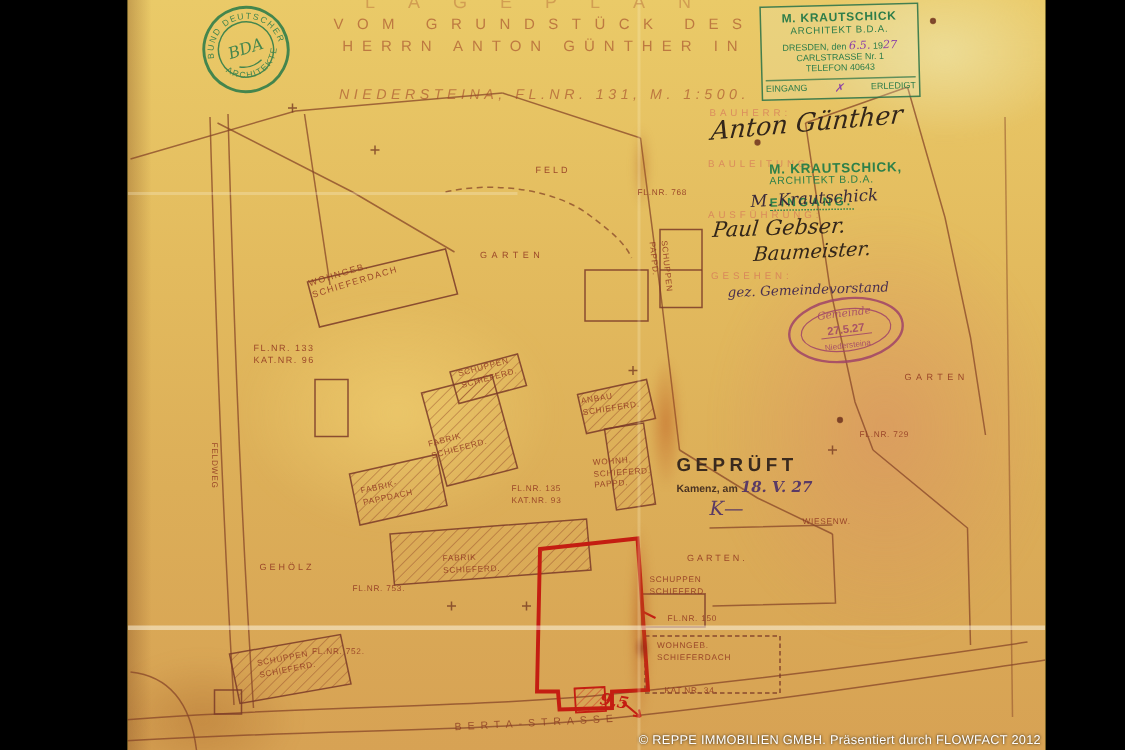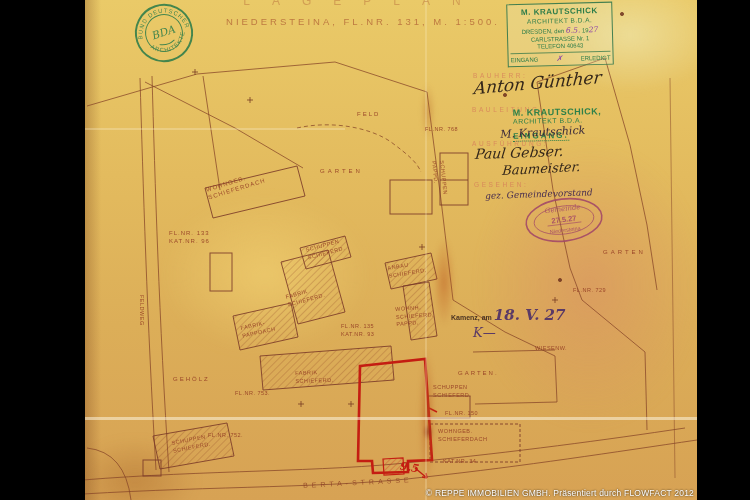--- a/index.html
+++ b/index.html
@@ -14,21 +14,21 @@
   .patch{position:absolute;border-radius:50%;}
   
   .pl{position:absolute;font-size:6px;letter-spacing:1px;line-height:1.4;
       color:rgba(148,60,36,.9);white-space:pre-line;transform-origin:left top;}
   .pl.small{font-size:5.5px;letter-spacing:.5px;}
   .title{position:absolute;left:120px;top:-6px;width:316px;text-align:center;color:rgba(163,72,42,.62);}
   .title div{white-space:nowrap;}
   .t1{font-size:12px;letter-spacing:22px;opacity:.55;}
   .t2{font-size:10px;letter-spacing:9px;margin-top:3px;}
   .t3{font-size:10px;letter-spacing:6px;margin-top:4px;}
-  .t4{font-size:9.5px;letter-spacing:3px;margin-top:8px;}
+  .t4{font-size:9.5px;letter-spacing:3px;margin-top:21px;font-style:italic;}
   
   .faintcap{position:absolute;font-size:6.5px;letter-spacing:2.6px;color:rgba(208,88,88,.5);white-space:nowrap;}
   .hand,.sig{font-family:"DejaVu Serif",serif;font-style:italic;}
   .sig{position:absolute;color:#33261a;white-space:nowrap;transform-origin:left top;}
   
   .seal-bda{position:absolute;left:48px;top:2px;width:62px;height:62px;transform:rotate(-18deg);opacity:.88;}
   .office{position:absolute;left:422px;top:3px;width:100px;border:1.5px solid rgba(39,112,68,.85);
           color:#2e7d4a;text-align:center;padding:3px 2px 2px;transform:rotate(-1.5deg);background:rgba(235,235,190,.25);}
   .office .l1{font-size:8px;font-weight:bold;letter-spacing:.5px;}
   .office .l2{font-size:6.5px;letter-spacing:.5px;margin-top:1px;}
@@ -37,21 +37,21 @@
   .office .foot{display:flex;justify-content:space-between;align-items:center;border-top:1px solid rgba(39,112,68,.7);
           margin-top:3px;padding-top:1px;font-size:6px;}
   .purple{color:#8b3fa8;font-family:"DejaVu Serif",serif;font-style:italic;font-size:7.5px;}
   .arch{position:absolute;left:428px;top:107px;color:#2e8049;transform:rotate(-1deg);white-space:nowrap;}
   .arch .a1{font-size:9px;font-weight:bold;letter-spacing:.5px;}
   .arch .a2{font-size:7px;letter-spacing:.5px;}
   .arch .a3{font-size:8px;font-weight:bold;letter-spacing:2px;border-bottom:1px dotted #2e8049;display:inline-block;}
   .gepr{position:absolute;left:366px;top:303px;width:140px;color:#3a2a1e;}
   .gepr .g1{font-size:12.5px;font-weight:bold;letter-spacing:3px;}
   .gepr .g2{font-size:7px;font-weight:bold;margin-top:3px;color:#4a3322;}
-  .gepr .ghand{color:#5a3a66;font-size:15px;margin-top:32px;}
+  .gepr .ghand{color:#5a3a66;font-size:10px;margin-top:32px;}
   .gepr .g3{font-size:13px;color:#5a3a66;margin-left:22px;margin-top:1px;}
   .oval{position:absolute;left:438px;top:196px;width:82px;height:48px;transform:rotate(-7deg);opacity:.85;}
   .street{position:absolute;font-size:7px;letter-spacing:4px;color:rgba(140,60,35,.8);transform:rotate(-3deg);white-space:nowrap;}
   .rednote{position:absolute;color:#c41d12;font-size:11px;font-weight:bold;transform:rotate(10deg);}
   .wm{position:absolute;right:3px;bottom:2px;font-size:8.5px;color:#fff;letter-spacing:.2px;
       text-shadow:0 0 2px rgba(0,0,0,.9);white-space:nowrap;}
 </style>
 </head>
 <body>
 
@@ -135,20 +135,22 @@
     <div class="patch" style="left:348px;top:238px;width:22px;height:88px;background:radial-gradient(ellipse at center,rgba(190,95,35,.55),rgba(190,95,35,0) 72%);filter:blur(2px);"></div>
     <div class="patch" style="left:334px;top:350px;width:16px;height:135px;background:radial-gradient(ellipse at center,rgba(185,90,30,.55),rgba(185,90,30,0) 72%);filter:blur(2px);"></div>
     <div class="patch" style="left:336px;top:84px;width:14px;height:55px;background:radial-gradient(ellipse at center,rgba(180,100,40,.4),rgba(180,100,40,0) 72%);filter:blur(2px);"></div>
     <div class="patch" style="left:338px;top:424px;width:10px;height:16px;background:radial-gradient(ellipse at center,rgba(140,40,20,.6),rgba(140,40,20,0) 75%);filter:blur(1px);"></div>
     <div style="position:absolute;left:0;top:417px;width:612px;height:3px;background:rgba(255,252,235,.5);filter:blur(.5px);"></div>
     <div style="position:absolute;left:0;top:128px;width:260px;height:2px;background:rgba(250,240,210,.3);filter:blur(.5px);"></div>
     <div style="position:absolute;left:340px;top:0;width:2px;height:500px;background:rgba(250,240,200,.25);"></div>
 
     <div class="title">
       <div class="t1">LAGEPLAN</div>
+      <div class="t2">VOM GRUNDSTÜCK DES</div>
+      <div class="t3">HERRN ANTON GÜNTHER IN</div>
       <div class="t4">NIEDERSTEINA, FL.NR. 131, M. 1:500.</div>
     </div>
 
     <svg class="seal-bda" viewBox="0 0 64 64">
       <circle cx="32" cy="32" r="29" fill="none" stroke="#2e7d4a" stroke-width="2"></circle>
       <circle cx="32" cy="32" r="19" fill="none" stroke="#2e7d4a" stroke-width="1"></circle>
       <defs>
         <path id="arcT" d="M9,34 A23,23 0 0 1 55,34"></path>
         <path id="arcB" d="M11,36 A22,22 0 0 0 53,36"></path>
       </defs>
@@ -200,20 +202,21 @@
     <svg class="oval" viewBox="0 0 82 48">
       <ellipse cx="41" cy="24" rx="38" ry="21" fill="none" stroke="#a04468" stroke-width="1.6"></ellipse>
       <ellipse cx="41" cy="24" rx="30" ry="14" fill="none" stroke="#a04468" stroke-width=".8"></ellipse>
       <text x="41" y="15" text-anchor="middle" font-size="7" font-family="DejaVu Serif,serif" font-style="italic" fill="#a04468">Gemeinde</text>
       <text x="41" y="26" text-anchor="middle" font-size="7.5" fill="#a04468" font-weight="bold">27.5.27</text>
       <line x1="24" y1="28" x2="58" y2="28" stroke="#a04468" stroke-width=".7"></line>
       <text x="41" y="36" text-anchor="middle" font-size="5.5" fill="#a04468">Niedersteina</text>
     </svg>
 
     <div class="gepr">
+      <div class="g1">GEPRÜFT</div>
       <div class="g2">
         <span>Kamenz, am</span>
         <span class="hand ghand">18. V. 27</span>
       </div>
       <div class="g3 hand">K—</div>
     </div>
 
     <span class="pl" style="left:272px;top:110px;letter-spacing:2px;">FELD</span>
     <span class="pl small" style="left:340px;top:126px;">FL.NR. 768</span>
     <span class="pl" style="left:235px;top:167px;letter-spacing:3px;">GARTEN</span>

